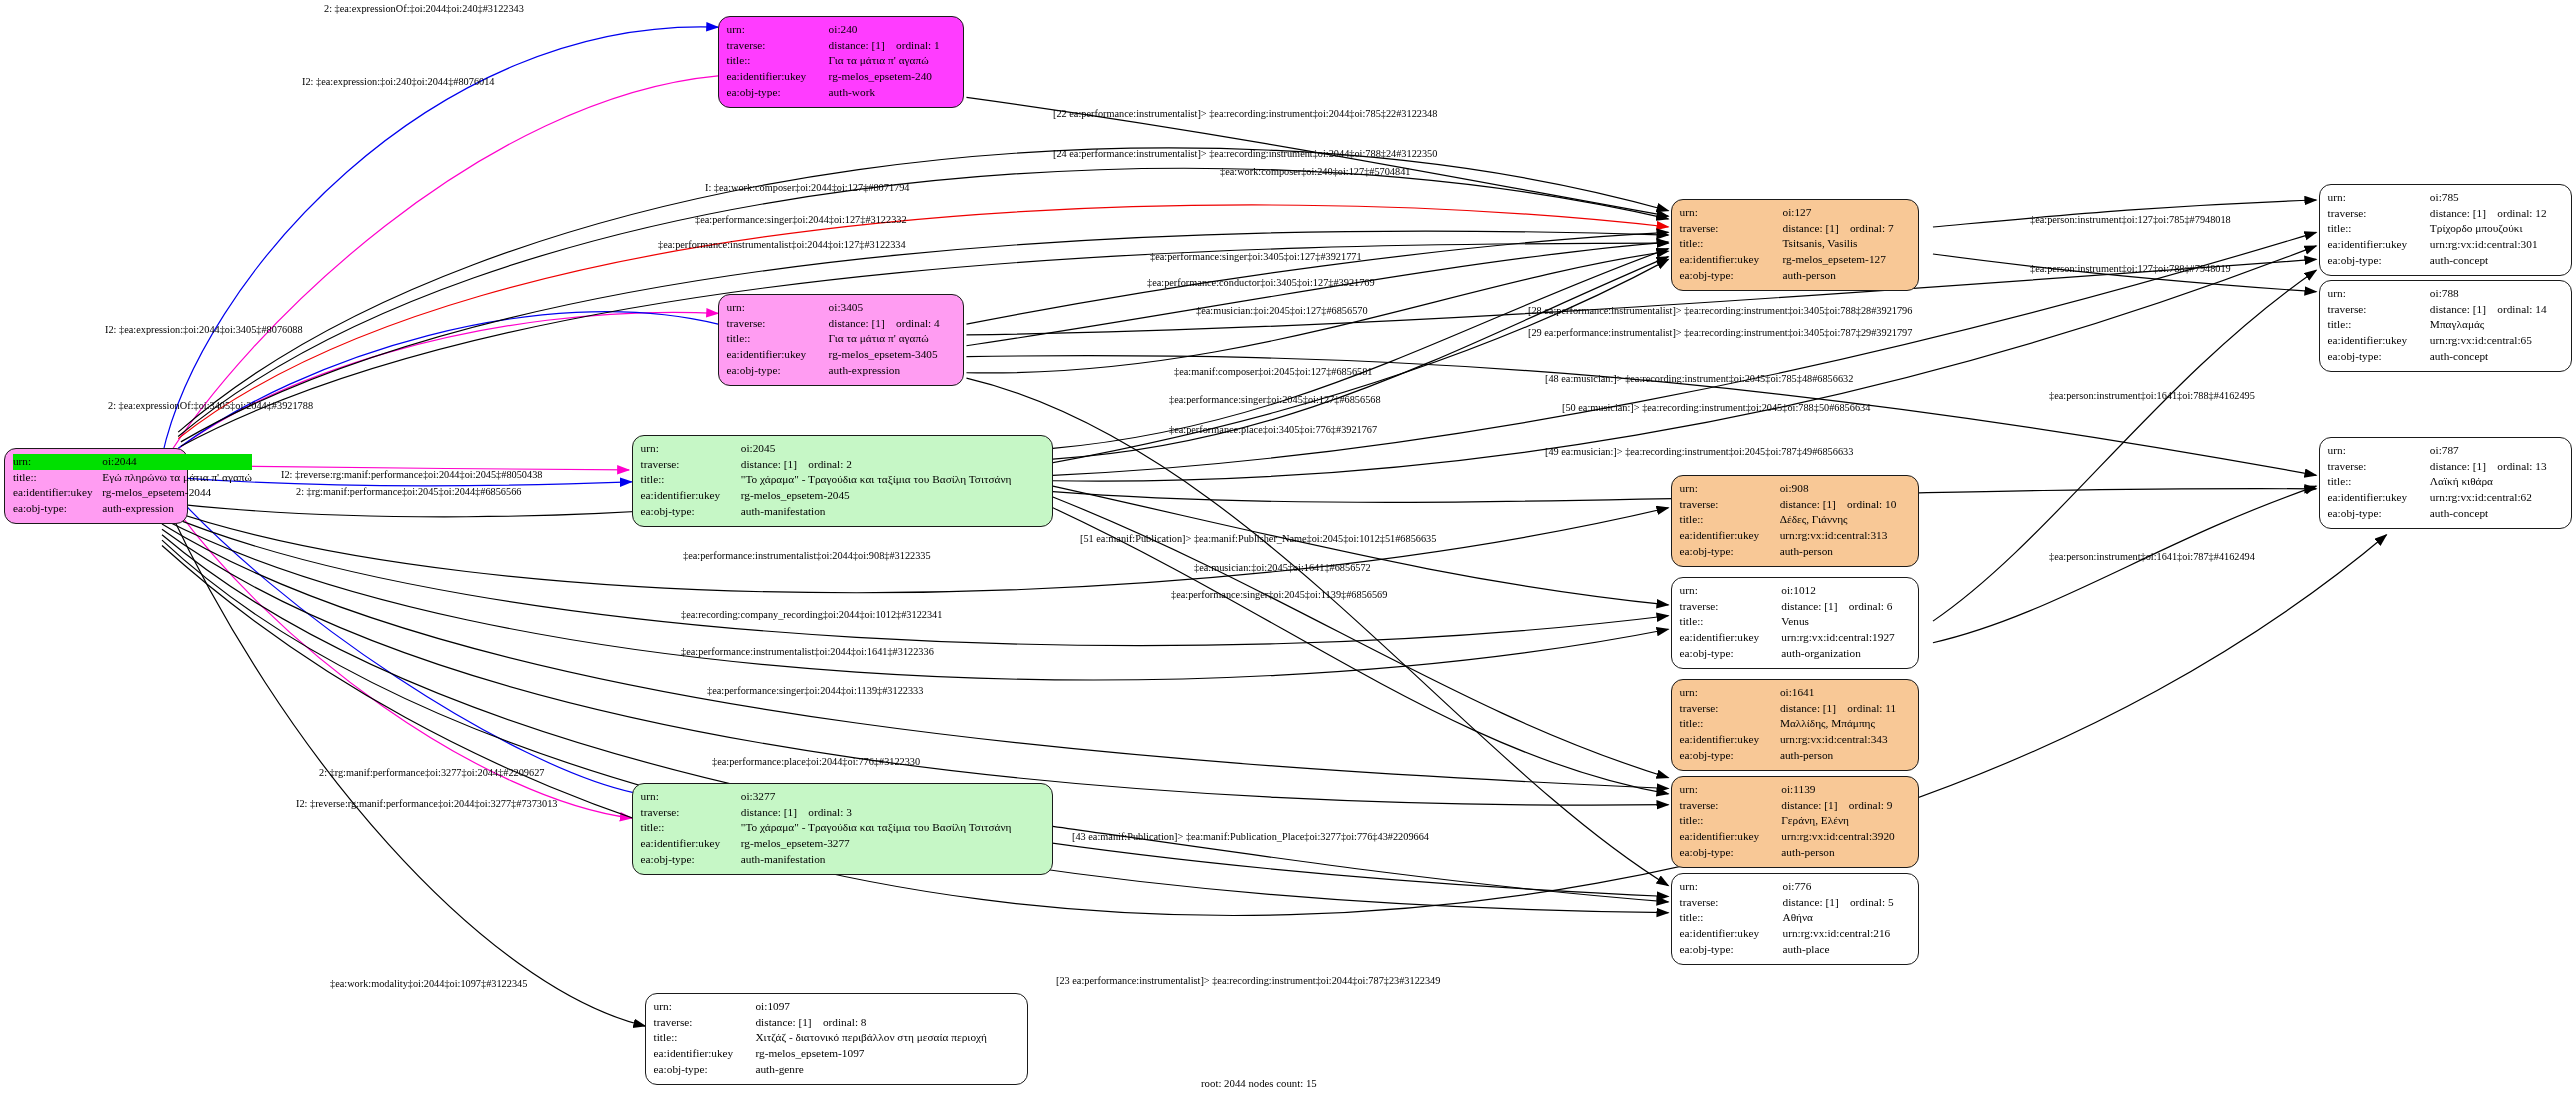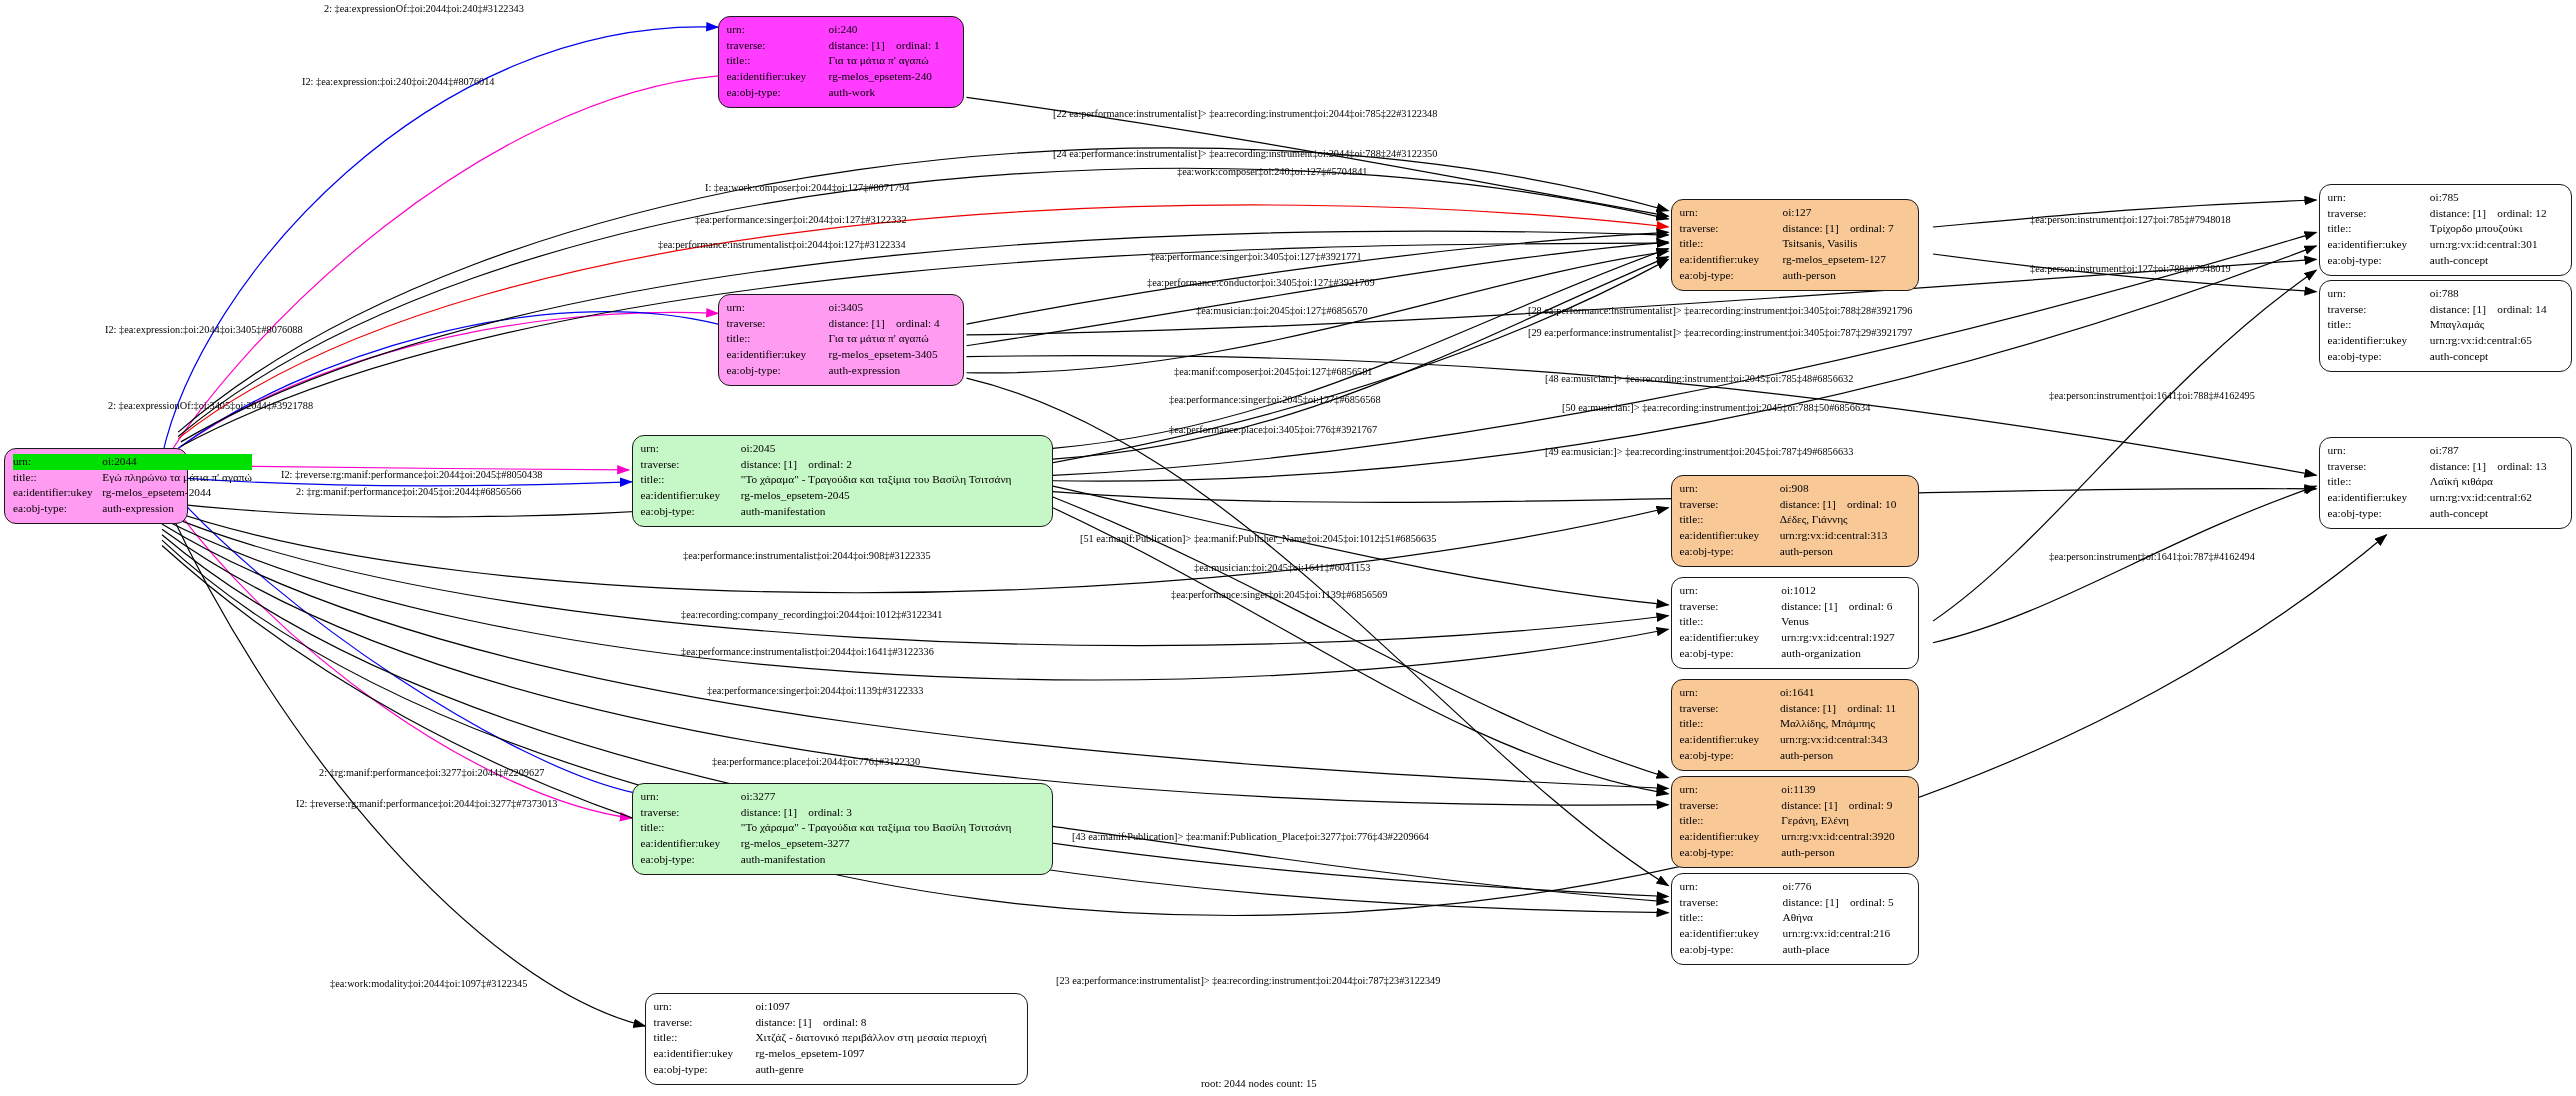--- a/index.html
+++ b/index.html
@@ -503,21 +503,21 @@
             <td>auth-concept</td>
           </tr>
     </tbody>
       </table>
   </div>
 
   <div class="elabel" style="left:324px;top:2.7px;">2: ‡ea:expressionOf:‡oi:2044‡oi:240‡#3122343</div>
   <div class="elabel" style="left:302px;top:76px;">I2: ‡ea:expression:‡oi:240‡oi:2044‡#8076014</div>
   <div class="elabel" style="left:1053px;top:108px;text-align:right;">[22 ea:performance:instrumentalist]&gt; ‡ea:recording:instrument‡oi:2044‡oi:785‡22#3122348</div>
   <div class="elabel" style="left:1053px;top:148px;">[24 ea:performance:instrumentalist]&gt; ‡ea:recording:instrument‡oi:2044‡oi:788‡24#3122350</div>
-  <div class="elabel" style="left:1177px;top:166px;">‡ea:work:composer‡oi:240‡oi:127‡#5704841</div>
+  <div class="elabel" style="left:1220px;top:166px;">‡ea:work:composer‡oi:240‡oi:127‡#5704841</div>
   <div class="elabel" style="left:705px;top:182px;">I: ‡ea:work:composer‡oi:2044‡oi:127‡#8071794</div>
   <div class="elabel" style="left:695px;top:214px;">‡ea:performance:singer‡oi:2044‡oi:127‡#3122332</div>
   <div class="elabel" style="left:658px;top:239px;">‡ea:performance:instrumentalist‡oi:2044‡oi:127‡#3122334</div>
   <div class="elabel" style="left:1150px;top:251px;">‡ea:performance:singer‡oi:3405‡oi:127‡#3921771</div>
   <div class="elabel" style="left:1147px;top:277px;">‡ea:performance:conductor‡oi:3405‡oi:127‡#3921769</div>
   <div class="elabel" style="left:1196px;top:305px;">‡ea:musician:‡oi:2045‡oi:127‡#6856570</div>
   <div class="elabel" style="left:105px;top:324px;">I2: ‡ea:expression:‡oi:2044‡oi:3405‡#8076088</div>
   <div class="elabel" style="left:108px;top:400px;">2: ‡ea:expressionOf:‡oi:3405‡oi:2044‡#3921788</div>
   <div class="elabel" style="left:1528px;top:305px;">[28 ea:performance:instrumentalist]&gt; ‡ea:recording:instrument‡oi:3405‡oi:788‡28#3921796</div>
   <div class="elabel" style="left:1528px;top:327px;">[29 ea:performance:instrumentalist]&gt; ‡ea:recording:instrument‡oi:3405‡oi:787‡29#3921797</div>
@@ -528,21 +528,21 @@
   <div class="elabel" style="left:1169px;top:424px;">‡ea:performance:place‡oi:3405‡oi:776‡#3921767</div>
   <div class="elabel" style="left:1545px;top:373px;">[48 ea:musician:]&gt; ‡ea:recording:instrument‡oi:2045‡oi:785‡48#6856632</div>
   <div class="elabel" style="left:1545px;top:402px;margin-left:17px;">[50 ea:musician:]&gt; ‡ea:recording:instrument‡oi:2045‡oi:788‡50#6856634</div>
   <div class="elabel" style="left:1545px;top:446px;">[49 ea:musician:]&gt; ‡ea:recording:instrument‡oi:2045‡oi:787‡49#6856633</div>
   <div class="elabel" style="left:2049px;top:390px;">‡ea:person:instrument‡oi:1641‡oi:788‡#4162495</div>
   <div class="elabel" style="left:2049px;top:551px;">‡ea:person:instrument‡oi:1641‡oi:787‡#4162494</div>
   <div class="elabel" style="left:281px;top:469px;">I2: ‡reverse:rg:manif:performance‡oi:2044‡oi:2045‡#8050438</div>
   <div class="elabel" style="left:296px;top:486px;">2: ‡rg:manif:performance‡oi:2045‡oi:2044‡#6856566</div>
   <div class="elabel" style="left:683px;top:550px;">‡ea:performance:instrumentalist‡oi:2044‡oi:908‡#3122335</div>
   <div class="elabel" style="left:1080px;top:533px;">[51 ea:manif:Publication]&gt; ‡ea:manif:Publisher_Name‡oi:2045‡oi:1012‡51#6856635</div>
-  <div class="elabel" style="left:1194px;top:562px;">‡ea:musician:‡oi:2045‡oi:1641‡#6041153</div>
+  <div class="elabel" style="left:1194px;top:562px;">‡ea:musician:‡oi:2045‡oi:1641‡#6856572</div>
   <div class="elabel" style="left:1171px;top:589px;">‡ea:performance:singer‡oi:2045‡oi:1139‡#6856569</div>
   <div class="elabel" style="left:681px;top:609px;">‡ea:recording:company_recording‡oi:2044‡oi:1012‡#3122341</div>
   <div class="elabel" style="left:681px;top:646px;">‡ea:performance:instrumentalist‡oi:2044‡oi:1641‡#3122336</div>
   <div class="elabel" style="left:707px;top:685px;">‡ea:performance:singer‡oi:2044‡oi:1139‡#3122333</div>
   <div class="elabel" style="left:712px;top:756px;">‡ea:performance:place‡oi:2044‡oi:776‡#3122330</div>
   <div class="elabel" style="left:319px;top:767px;">2: ‡rg:manif:performance‡oi:3277‡oi:2044‡#2209627</div>
   <div class="elabel" style="left:296px;top:798px;">I2: ‡reverse:rg:manif:performance‡oi:2044‡oi:3277‡#7373013</div>
   <div class="elabel" style="left:1072px;top:831px;">[43 ea:manif:Publication]&gt; ‡ea:manif:Publication_Place‡oi:3277‡oi:776‡43#2209664</div>
   <div class="elabel" style="left:330px;top:978px;">‡ea:work:modality‡oi:2044‡oi:1097‡#3122345</div>
   <div class="elabel" style="left:1056px;top:975px;">[23 ea:performance:instrumentalist]&gt; ‡ea:recording:instrument‡oi:2044‡oi:787‡23#3122349</div>

